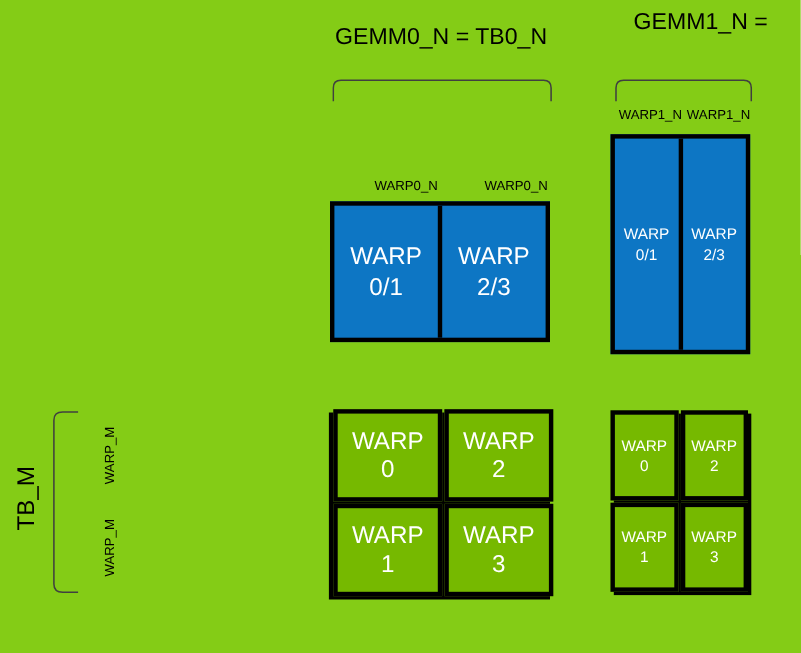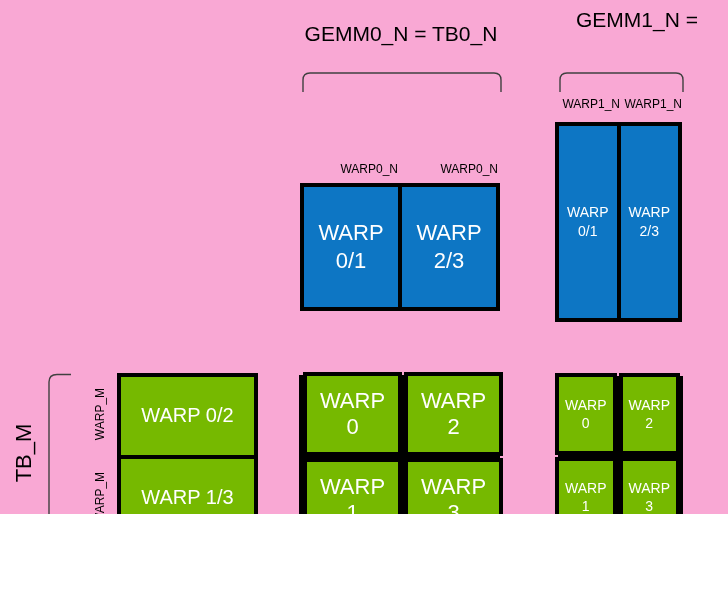--- a/index.html
+++ b/index.html
@@ -1,17 +1,17 @@
 <!DOCTYPE html>
 <html><head>
 <meta charset="utf-8">
 <style>
   html,body{margin:0;padding:0;background:#fff;}
   .canvas{
-    position:relative;width:728px;height:514px;background:#f9a8d4;overflow:hidden;
+    position:relative;width:728px;height:594px;background:#84cc16;overflow:hidden;
     font-family:"Liberation Sans",sans-serif;color:#000;
     --blue:#0d76c4;--green:#76b900;--border:#000000;--bracket:#404040;
   }
   .abs{position:absolute;box-sizing:border-box;}
   .big-label{font-size:21px;line-height:30px;white-space:nowrap;}
   .small-label{font-size:12px;line-height:14px;text-align:right;white-space:nowrap;}
   .vert{transform:rotate(-90deg);transform-origin:center;text-align:center;white-space:nowrap;}
   
   .blue-box{border:4px solid var(--border);background:var(--blue);display:flex;}
   .blue-box .cell{flex:1;display:flex;flex-direction:column;align-items:center;justify-content:center;color:#fff;text-align:center;}
@@ -78,24 +78,20 @@
 
   <div class="abs big-label vert" style="left:-18px;top:440px;width:80px;height:26px;font-size:22px;">TB_M</div>
 
   <svg class="abs brace" style="left:47px;top:373px;" width="25" height="167" viewBox="0 0 25 167">
     <path d="M24,1.5 L10,1.5 Q2,1.5 2,9 L2,158 Q2,165.5 10,165.5 L24,165.5" fill="none" stroke="#404040" stroke-width="1.4"></path>
   </svg>
 
   <div class="abs small-label vert" style="left:65px;top:407px;width:70px;height:14px;">WARP_M</div>
   <div class="abs small-label vert" style="left:65px;top:491px;width:70px;height:14px;">WARP_M</div>
 
-  <div class="abs green-box" style="left:117px;top:373px;width:141px;height:167px;">
-    <div class="row first">WARP 0/2</div>
-    <div class="row">WARP 1/3</div>
-  </div>
 
   <div class="abs behind" style="left:299px;top:375px;width:201px;height:170px;"></div>
   <div class="abs grid2x2 grid-center" style="left:303px;top:372px;width:200px;height:170px;">
     <div class="gcell">
       <div>WARP</div>
       <div>0</div>
     </div>
     <div class="gcell">
       <div>WARP</div>
       <div>2</div>

